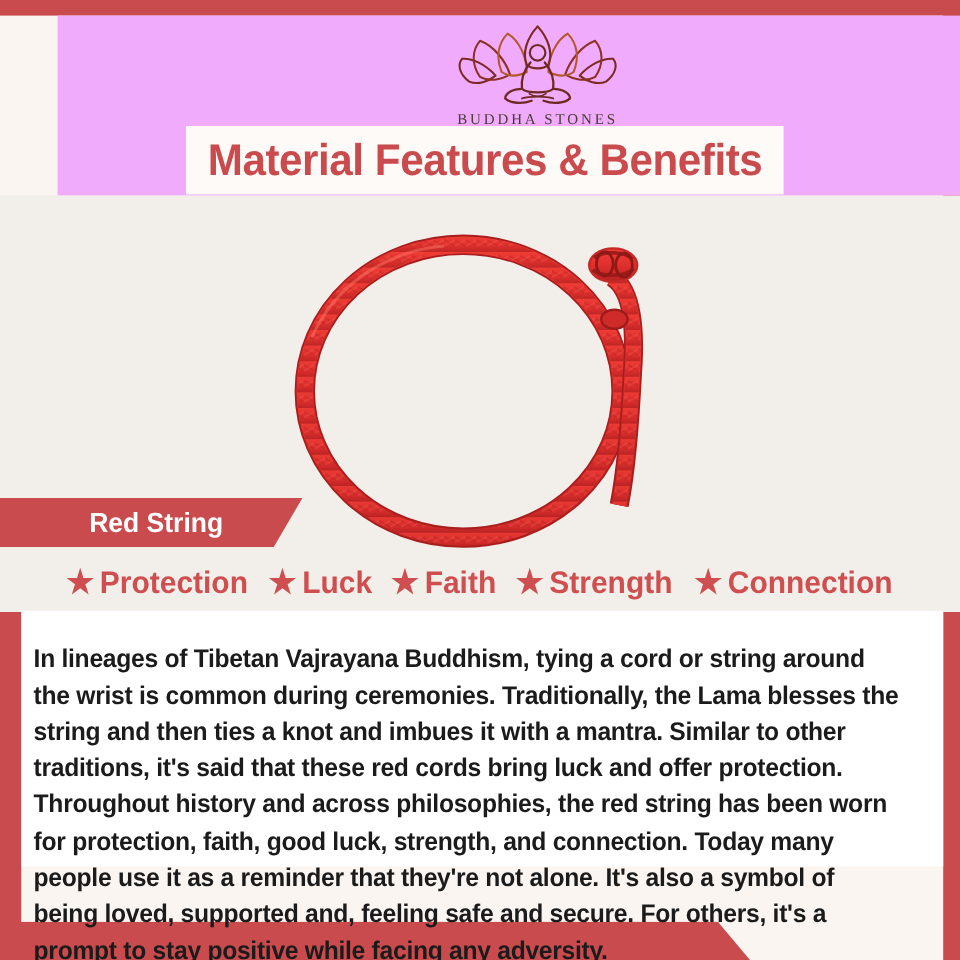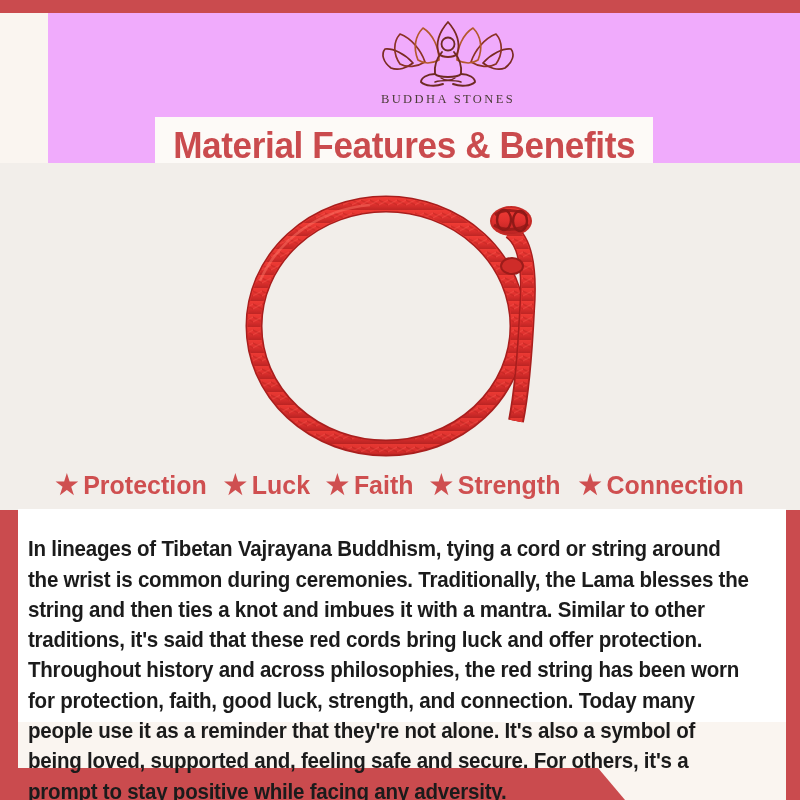--- a/index.html
+++ b/index.html
@@ -52,21 +52,21 @@
     margin-top:2px;
     font-family:"Liberation Serif",serif;
     font-size:12.5px;letter-spacing:2.4px;
     color:#4a3b36;font-weight:400;
   }
 
   
   .title-band{
     position:absolute;left:155px;top:105px;width:498px;height:57px;
     background:#fdfaf7;
-    display:flex;align-items:center;justify-content:center;margin-top:12px;
+    display:flex;align-items:center;justify-content:center;
   }
   .title-text{
     font-family:"Liberation Sans",sans-serif;
     font-weight:bold;
     font-size:37px;
     letter-spacing:-0.4px;
     color:#ca4b4e;
     transform:scaleX(0.95);
     white-space:nowrap;
   }
@@ -220,20 +220,23 @@
         <ellipse cx="321" cy="50" rx="19" ry="13" fill="url(#cordg)"></ellipse>
         <path d="M305 44 C312 38 330 38 337 45" stroke="#9d1c1a" stroke-width="3" fill="none"></path>
         <path d="M304 54 C312 60 330 60 338 53" stroke="#9d1c1a" stroke-width="3" fill="none"></path>
         <ellipse cx="314" cy="49" rx="7" ry="10" fill="none" stroke="#8f1917" stroke-width="2.4"></ellipse>
         <ellipse cx="330" cy="50" rx="7" ry="10" fill="none" stroke="#8f1917" stroke-width="2.4"></ellipse>
         <ellipse cx="322" cy="95" rx="11" ry="8" fill="#cf2c29" stroke="#9d1c1a" stroke-width="2"></ellipse>
       </g>
     </svg>
   </div>
 
+  <div class="ribbon">
+    <span class="ribbon-label">Red String</span>
+  </div>
 
   <div class="features">
     <div class="feature">
       <span class="star">★</span>
       <span>Protection</span>
     </div>
     <div class="feature">
       <span class="star">★</span>
       <span>Luck</span>
     </div>

